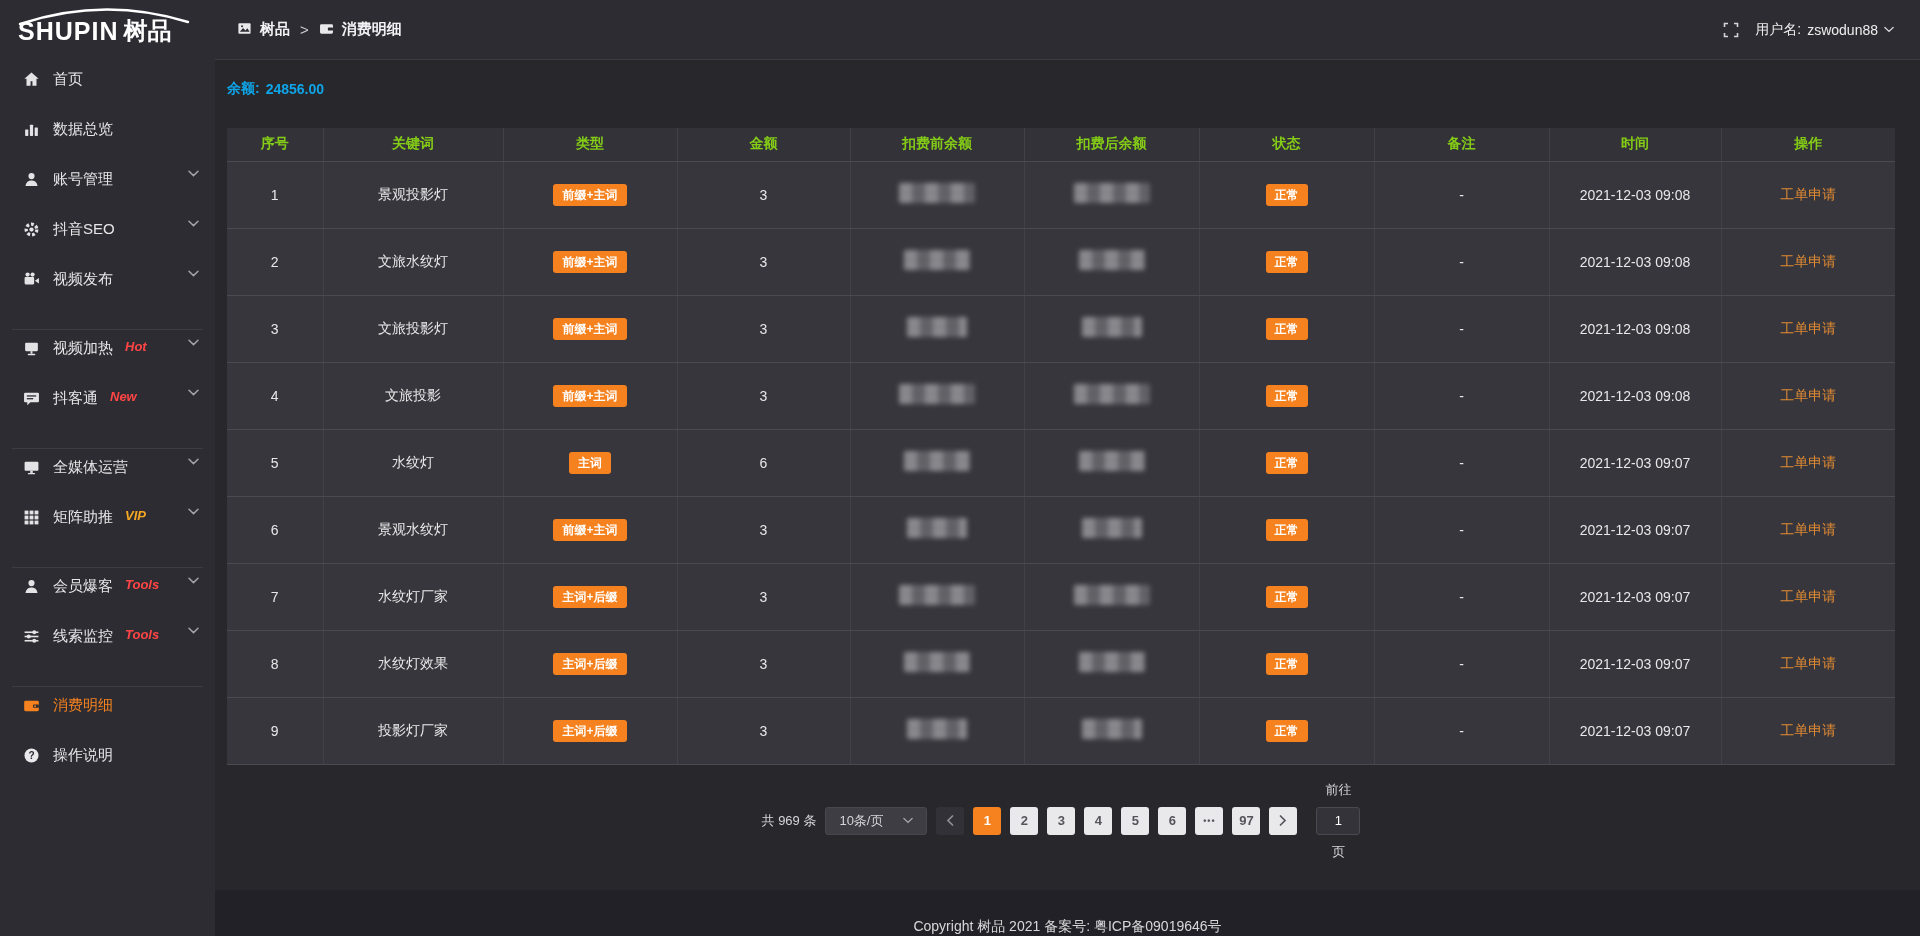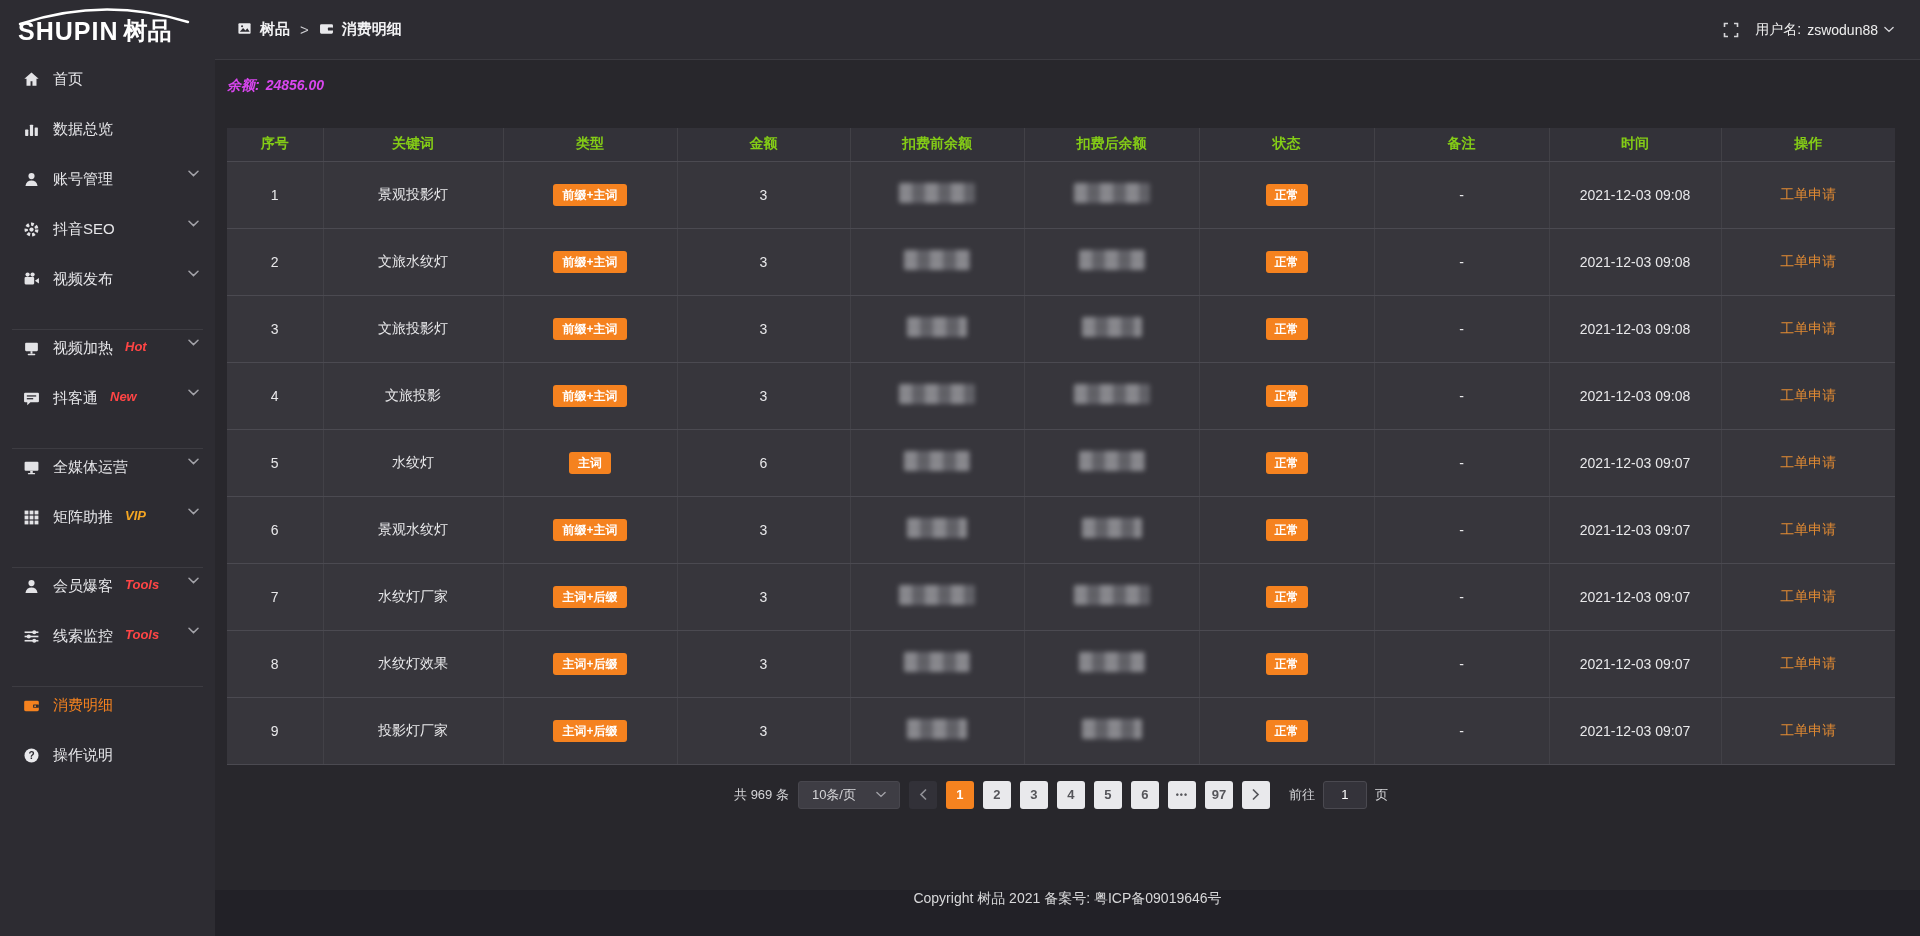--- a/index.html
+++ b/index.html
@@ -36,21 +36,21 @@
   .divider{border-top:1px solid #3d3c42;margin:9px 12px;}
   
   .main{position:absolute;left:215px;top:0;width:1705px;height:936px;background:var(--bg);}
   .topbar{height:60px;background:var(--panel);border-bottom:1px solid #3c3b41;display:flex;align-items:center;padding:0 26px 0 22px;}
   .crumb{display:flex;align-items:center;gap:8px;font-size:15px;font-weight:700;color:#f2f2f4;}
   .crumb .sep{color:#cfcfd3;font-weight:400;margin:0 2px;}
   .user-area{margin-left:auto;display:flex;align-items:center;gap:16px;font-size:14px;color:#eee;}
   .uname{display:flex;align-items:center;gap:6px;cursor:pointer;}
   
   .content{padding:0 25px 0 12px;}
-  .balance{margin-top:17px;height:24px;display:flex;font-size:14px;font-weight:700;color:#d946ef;font-style:italic;}
+  .balance{margin-top:17px;height:24px;display:flex;align-items:center;font-size:14px;font-weight:700;color:#0ea5e9;}
   .balance b{margin-left:6px;font-weight:700;}
   table.data{width:100%;border-collapse:collapse;margin-top:27px;table-layout:fixed;}
   table.data th{height:33px;background:var(--cellhead);font-size:14px;font-weight:700;color:#84cc16;border-bottom:1px solid var(--line);border-right:1px solid var(--vline);}
   table.data th:last-child,table.data td:last-child{border-right:none;margin-top:48px;}
   table.data td{height:67px;background:var(--cell);font-size:14px;color:var(--txt);text-align:center;border-bottom:1px solid var(--line);border-right:1px solid var(--vline);}
   .badge{display:inline-block;background:var(--accent);color:#fff;font-size:12px;font-weight:700;line-height:1;padding:5px 9px;border-radius:3px;}
   .op{color:var(--link);font-size:14px;cursor:pointer;text-decoration:none;font-family:Liberation Mono, monospace;}
   td.dim{color:#cfcfd2;}
   .mosaic{display:inline-block;height:20px;width:70px;border-radius:2px;opacity:.8;
     background-image:
@@ -59,24 +59,24 @@
     filter:blur(2.5px);}
   tr:nth-child(3n) .mosaic{width:60px;}
   tr:nth-child(3n+1) .mosaic{width:76px;}
   tr:nth-child(3n+2) .mosaic{width:66px;}
   
   .pager{margin-top:16px;display:flex;align-items:center;justify-content:center;gap:9px;font-size:13px;color:#d5d5d8;}
   .psize{width:102px;height:28px;background:#3e3d44;border:1px solid #48474e;border-radius:3px;display:flex;align-items:center;justify-content:center;gap:20px;cursor:pointer;}
   .pbtn{min-width:28px;height:28px;border-radius:3px;background:#e9e9ec;color:#55555a;font-size:13px;font-weight:700;display:flex;align-items:center;justify-content:center;cursor:pointer;}
   .pbtn.activepg{background:var(--accent);color:#fff;}
   .pbtn.prev{background:#323138;}
-  .goto{display:flex;align-items:center;gap:8px;margin-left:10px;}
+  .goto{display:flex;align-items:center;gap:8px;margin-left:10px;flex-direction:column;}
   .goto input{width:44px;height:28px;background:#34333a;border:1px solid #4a4950;border-radius:3px;color:#fff;font-size:13px;text-align:center;outline:none;}
   
-  .foot{position:absolute;left:0;bottom:0;width:100%;height:46px;background:#222127;display:flex;align-items:flex-start;justify-content:center;font-size:14px;color:#d8d8da;}
+  .foot{position:absolute;left:0;bottom:0;width:100%;height:46px;background:#222127;display:flex;align-items:flex-end;justify-content:center;font-size:14px;color:#d8d8da;}
   
   .chevsvg{display:block;}
 </style>
 </head>
 <body>
 
 <aside class="sidebar">
   <div class="logo">
     <svg class="arc" width="176" height="20" viewBox="0 0 176 20">
       <path d="M4 18 Q88 -10 172 16" fill="none" stroke="#fff" stroke-width="2.4" stroke-linecap="round"></path>

